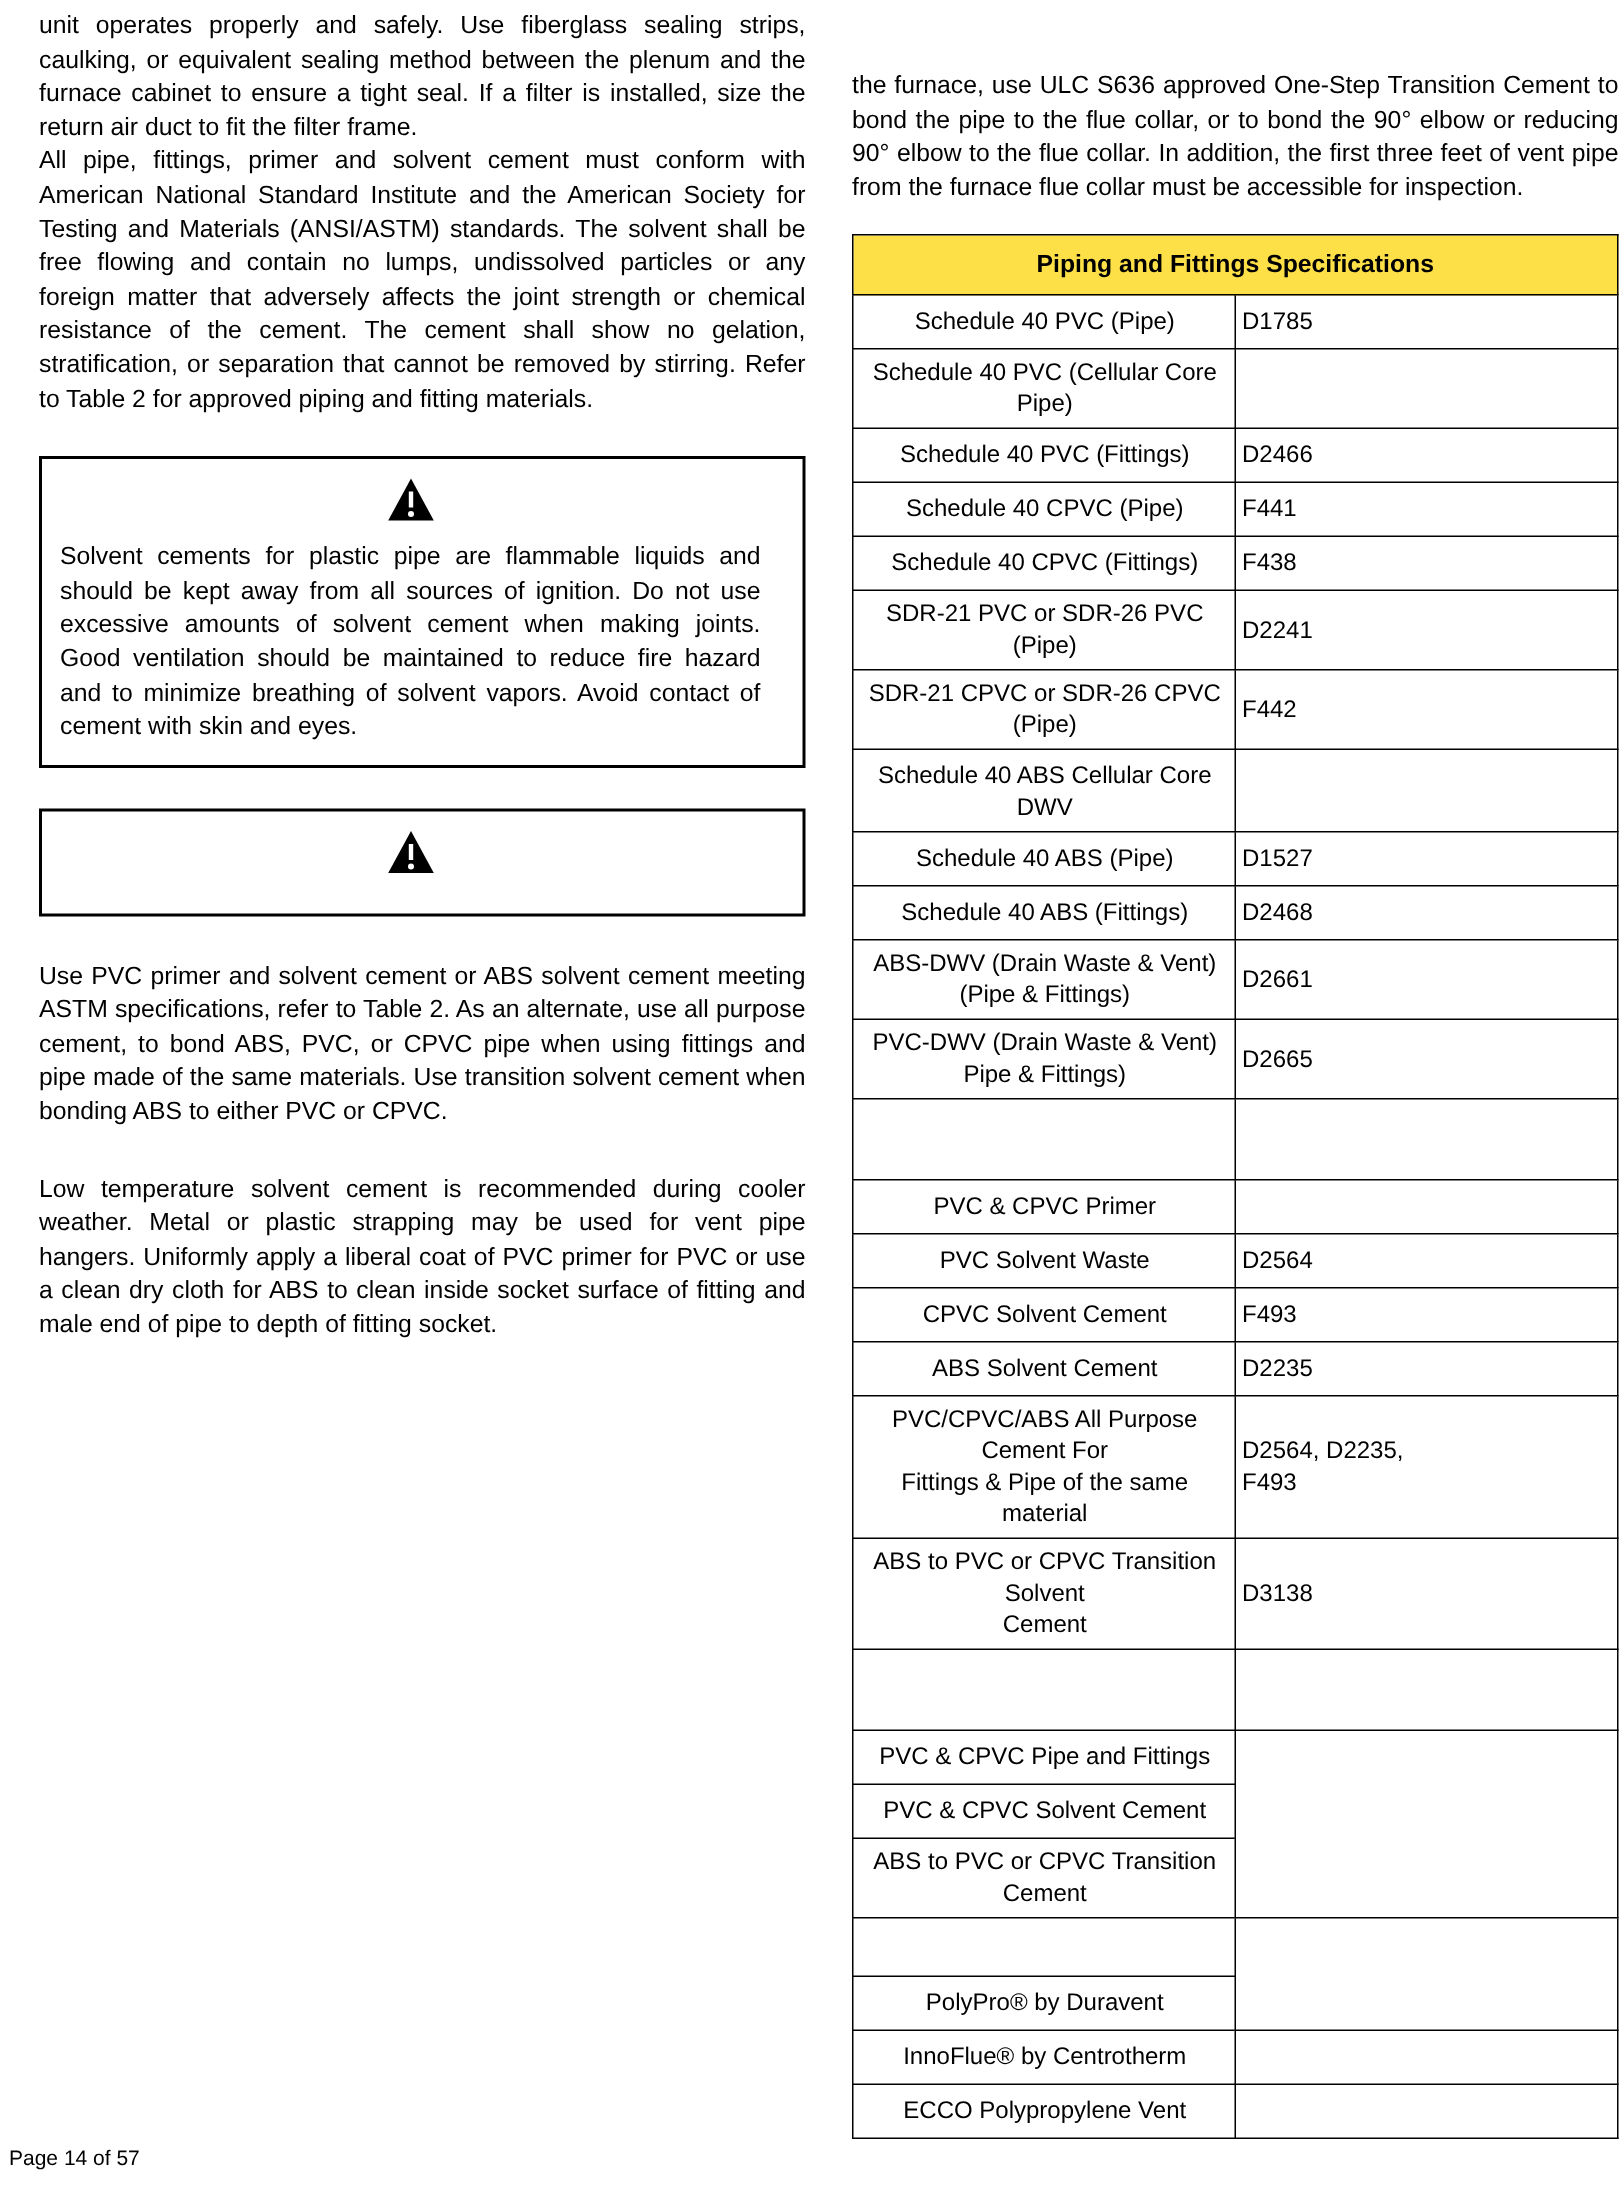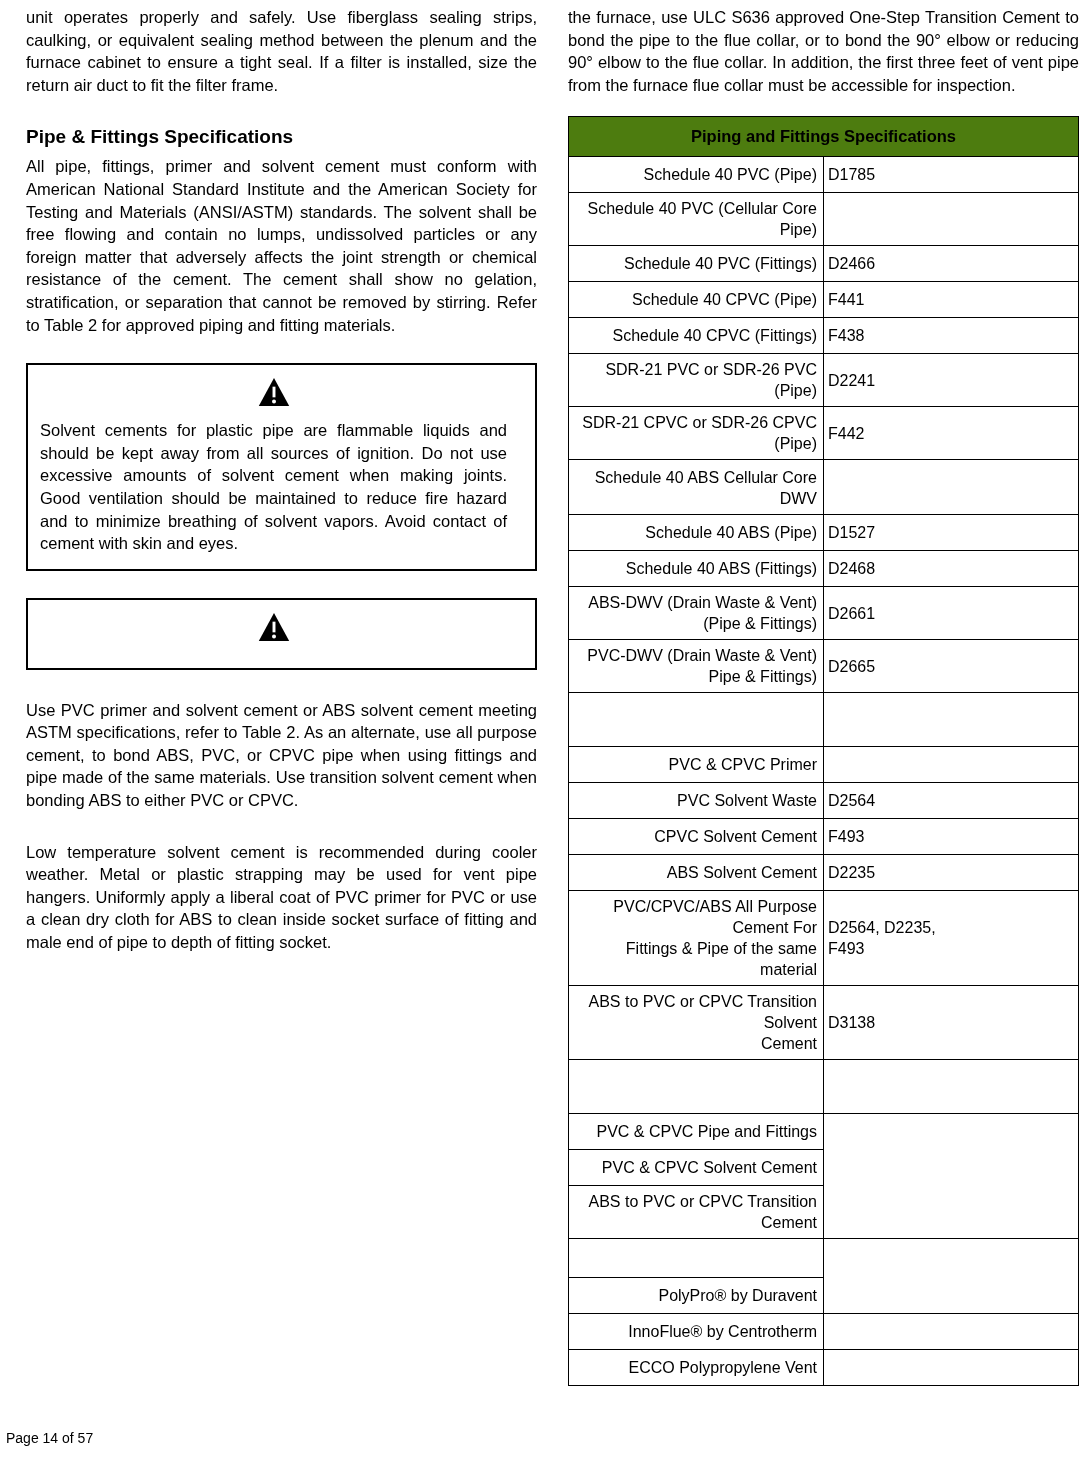--- a/index.html
+++ b/index.html
@@ -6,21 +6,21 @@
   html, body { background: #ffffff; }
   body {
     width: 1081px; height: 1457px;
     position: relative;
     font-family: "Liberation Sans", sans-serif;
     color: #000;
     overflow: hidden;
   }
   .col { position: absolute; top: 6px; width: 511px; }
   .col-left  { left: 5px; margin-left: 21px; }
-  .col-right { left: 568px; }
+  .col-right { left: 568px; margin-top: 40px; }
 
   p.body-text {
     font-size: 16.5px;
     line-height: 22.6px;
     text-align: justify;
   }
   .section-heading {
     font-size: 19px;
     font-weight: bold;
     margin-top: 30px;
@@ -49,29 +49,29 @@
     table-layout: fixed;
   }
   table.spec-table th,
   table.spec-table td {
     border: 1.5px solid #000;
     font-size: 16px;
     white-space: pre-line;
   }
   table.spec-table th {
     height: 40px;
-    background: #4d7c0f;
+    background: #fde047;
     font-size: 16.5px;
     font-weight: bold;
     text-align: center;
     vertical-align: middle;
   }
   td.label-cell {
     width: 361px;
-    text-align: right;
+    text-align: center;
     vertical-align: middle;
     padding: 5px 6px 5px 7px;
     line-height: 21px;
   }
   td.value-cell {
     width: 150px;
     text-align: left;
     vertical-align: middle;
     padding: 5px 4px;
     line-height: 21px;
@@ -87,21 +87,20 @@
     top: 1430px;
     font-size: 14px;
   }
 </style>
 </head>
 <body>
 
 <div class="col col-left">
   <p class="body-text">unit operates properly and safely. Use fiberglass sealing strips, caulking, or equivalent sealing method between the plenum and the furnace cabinet to ensure a tight seal. If a filter is installed, size the return air duct to fit the filter frame.</p>
 
-  <h2 class="section-heading">Pipe &amp; Fittings Specifications</h2>
 
   <p class="body-text">All pipe, fittings, primer and solvent cement must conform with American National Standard Institute and the American Society for Testing and Materials (ANSI/ASTM) standards. The solvent shall be free flowing and contain no lumps, undissolved particles or any foreign matter that adversely affects the joint strength or chemical resistance of the cement. The cement shall show no gelation, stratification, or separation that cannot be removed by stirring. Refer to Table 2 for approved piping and fitting materials.</p>
 
   <div class="warning-box">
     <div class="warning-icon-wrap">
       <svg viewBox="0 0 24 22">
         <path d="M12 0.5 L23.4 21.5 H0.6 Z" fill="#000"></path>
         <rect x="10.9" y="7" width="2.2" height="8" fill="#fff"></rect>
         <circle cx="12" cy="18.2" r="1.5" fill="#fff"></circle>
       </svg>

